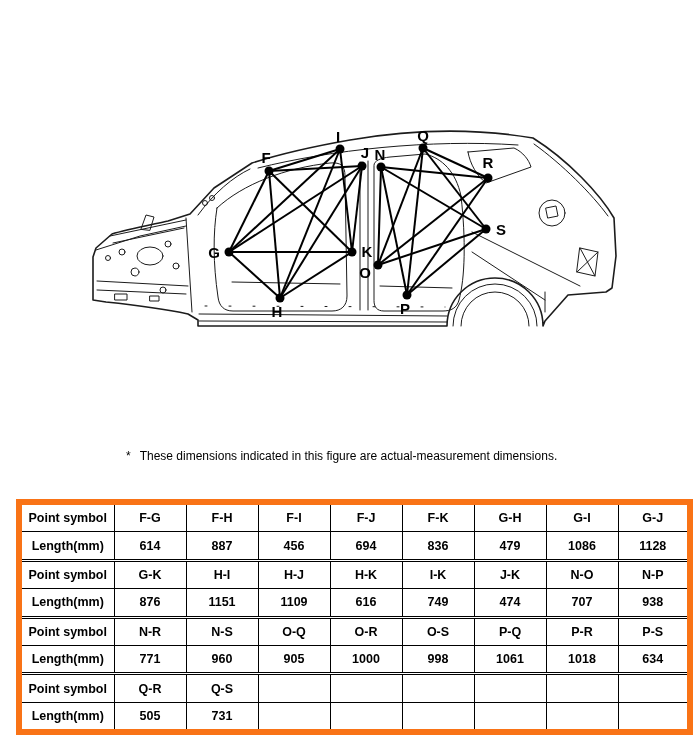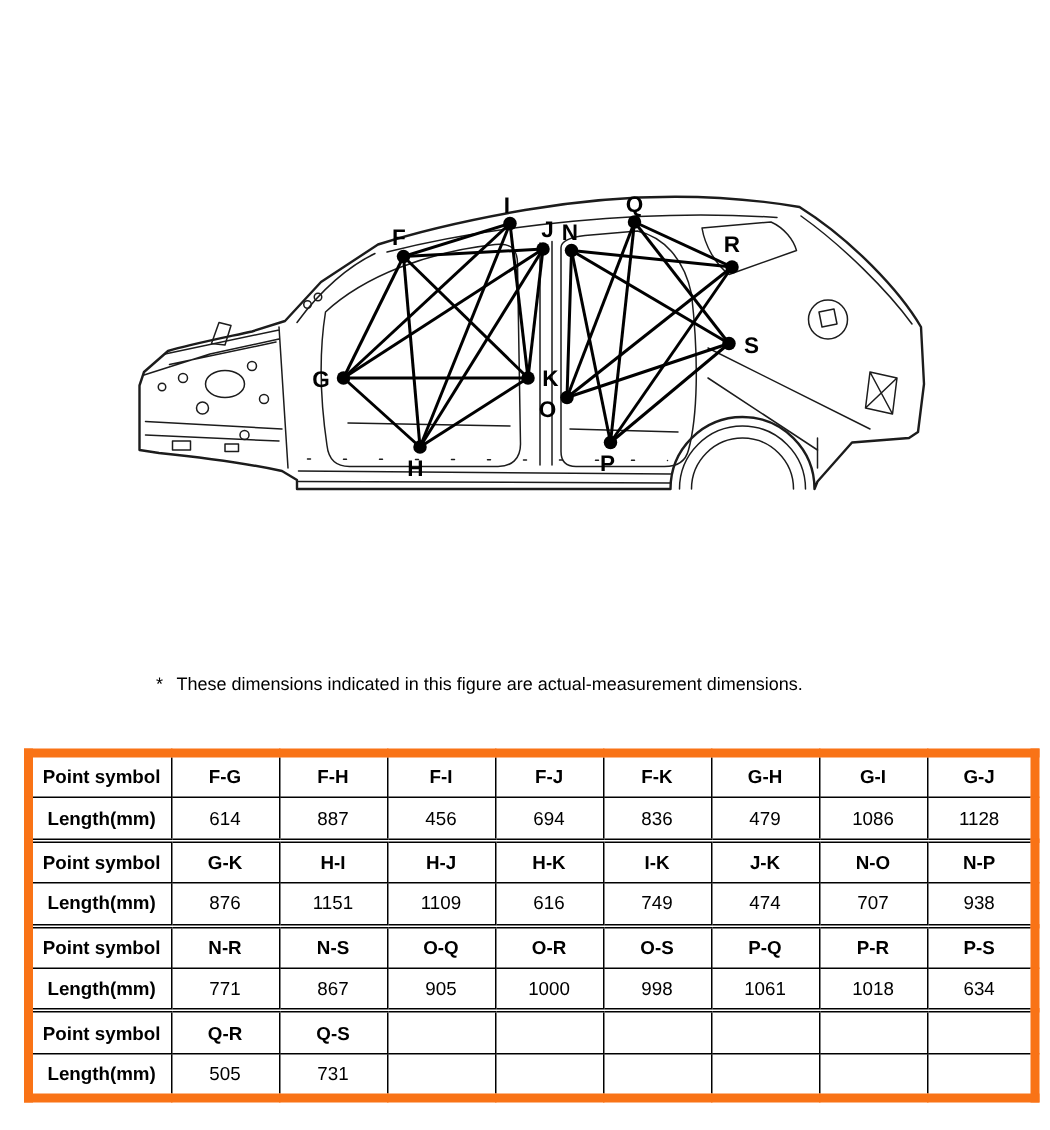--- a/index.html
+++ b/index.html
@@ -8,31 +8,31 @@
   .page{position:absolute;inset:0;background:#fff;}
 
   svg.figure{position:absolute;left:0;top:0;}
   .car-art{stroke:#1c1c1c;fill:none;stroke-width:1;stroke-linejoin:round;stroke-linecap:round;}
   .car-art .outline{stroke-width:1.6;}
   .measure-line{stroke:#000;stroke-width:2;}
   .measure-dot{fill:#000;stroke:none;}
   .point-label{font-family:"Liberation Sans",sans-serif;font-weight:700;font-size:15px;fill:#000;
                text-anchor:middle;}
 
-  .note{position:absolute;left:104px;top:449px;font-size:12px;line-height:14px;color:#000;
+  .note{position:absolute;left:126px;top:449px;font-size:12px;line-height:14px;color:#000;
         white-space:nowrap;}
   .note .star{display:inline-block;margin-right:9px;}
 
   table.dim-table{position:absolute;left:16px;top:499px;width:671px;
         border-collapse:collapse;table-layout:fixed;border:6px solid #f97316;}
   .dim-table th,.dim-table td{border:1px solid #000;height:26.4px;padding:0;
         text-align:center;vertical-align:middle;font-size:12.5px;background:#fff;}
   .dim-table th{font-weight:700;}
   .dim-table tr.sym-row td{font-weight:700;}
-  .dim-table tr.len-row td{font-weight:400;}
+  .dim-table tr.len-row td{font-weight:700;}
   .dim-table tr.section th,.dim-table tr.section td{border-top:3px double #000;}
 </style>
 </head>
 <body>
 
 <div class="page">
 
   <svg class="figure" width="700" height="440" viewBox="0 0 700 440">
 
     <g class="car-art">
@@ -200,21 +200,21 @@
           <td>O-Q</td>
           <td>O-R</td>
           <td>O-S</td>
           <td>P-Q</td>
           <td>P-R</td>
           <td>P-S</td>
         </tr>
         <tr class="len-row">
           <th>Length(mm)</th>
           <td>771</td>
-          <td>867</td>
+          <td>960</td>
           <td>905</td>
           <td>1000</td>
           <td>998</td>
           <td>1061</td>
           <td>1018</td>
           <td>634</td>
         </tr>
         <tr class="sym-row section">
           <th>Point symbol</th>
           <td>Q-R</td>

